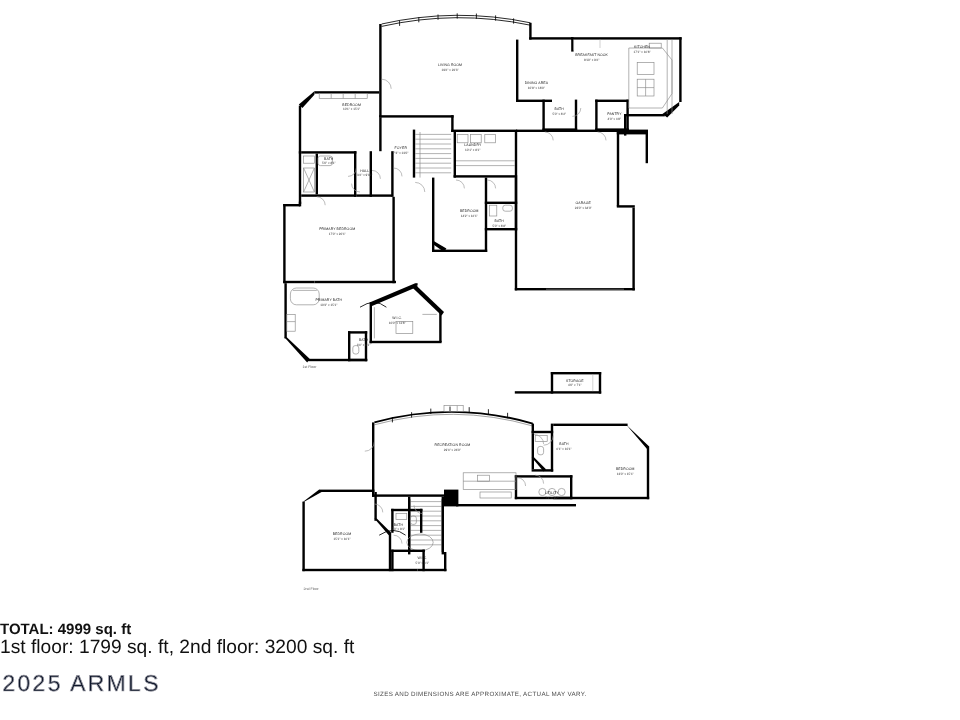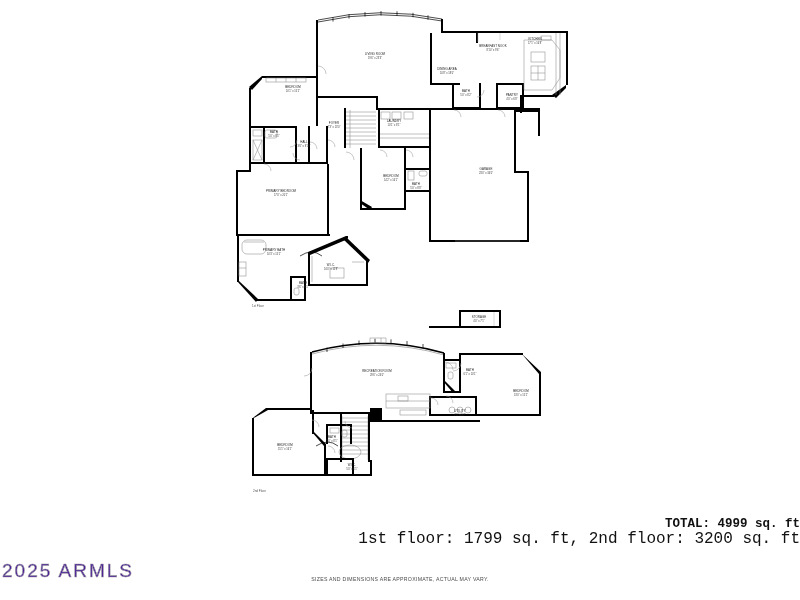--- a/index.html
+++ b/index.html
@@ -9,30 +9,30 @@
     font-family:"Liberation Sans",sans-serif;
     overflow:hidden;
     position:relative;
   }
   #page{position:absolute;inset:0;}
 
   
   #watermark{
     position:absolute;left:2px;top:560px;
     font-size:19px;letter-spacing:2px;
-    color:#4c1d95;
+    color:#0f172a;
     font-family:"Liberation Sans",sans-serif;
     -webkit-text-stroke:0.6px #9a9aa4;
     user-select:none;
   }
 
   
   #summary{
     position:absolute;left:0;right:0;top:517px;
-    text-align:right;color:#111;font-family:Liberation Mono, monospace;
+    text-align:left;color:#111;
   }
   #summary .total{font-size:12.5px;font-weight:bold;line-height:15px;}
   #summary .line{font-size:16px;line-height:15px;}
   #disclaimer{
     position:absolute;left:0;right:0;top:576px;
     text-align:center;font-size:5.2px;letter-spacing:.28px;color:#4a4a4a;
   }
 
   
   svg.plan{position:absolute;display:block;}

